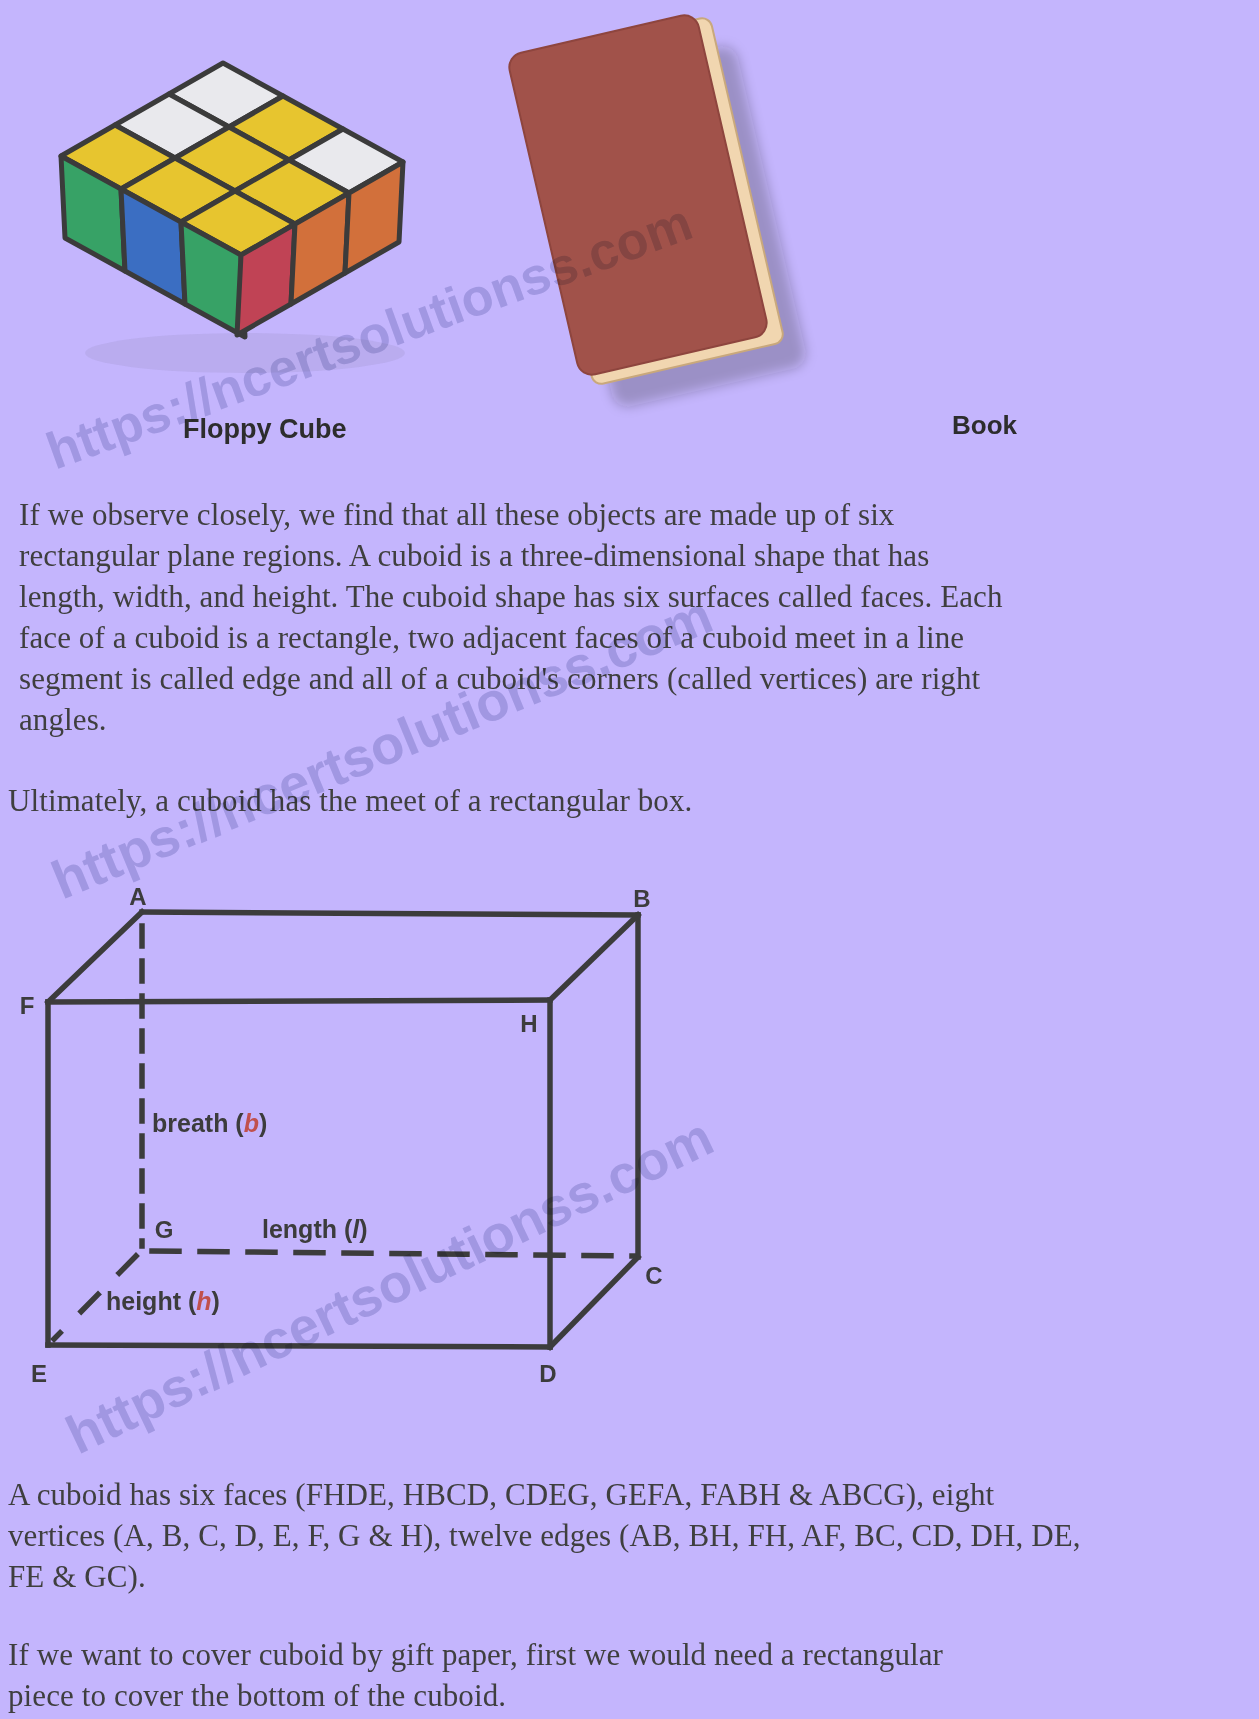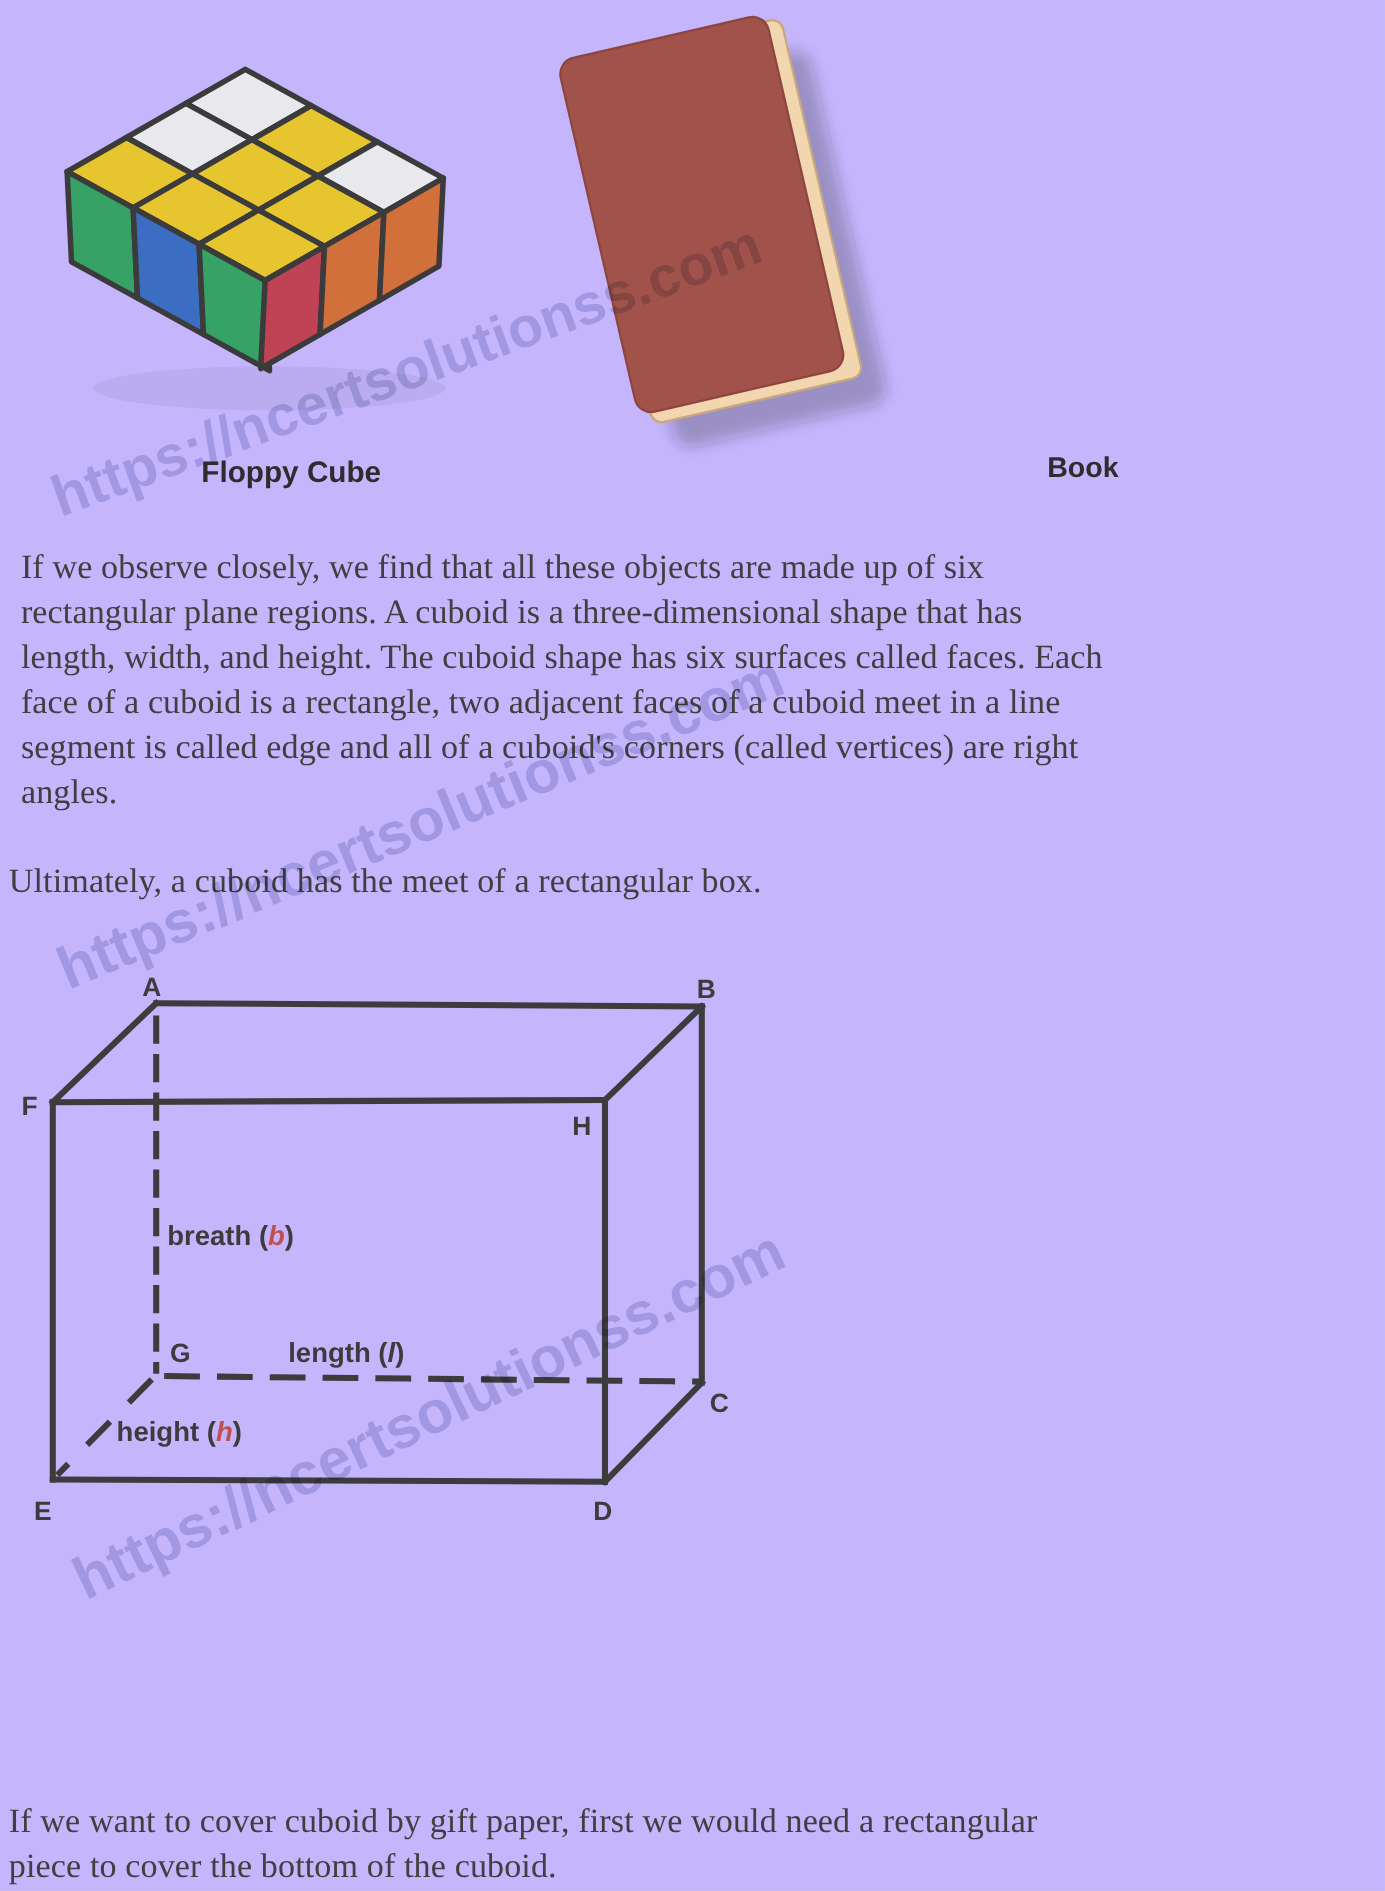--- a/index.html
+++ b/index.html
@@ -86,20 +86,23 @@
     <div class="caption" style="left:952px;top:410px;font-size:26px;">Book</div>
   </div>
 
   <div class="para" style="top:494px;margin-left:11px;">If we observe closely, we find that all these objects are made up of six
 rectangular plane regions. A cuboid is a three-dimensional shape that has
 length, width, and height. The cuboid shape has six surfaces called faces. Each
 face of a cuboid is a rectangle, two adjacent faces of a cuboid meet in a line
 segment is called edge and all of a cuboid's corners (called vertices) are right
 angles.</div>
   <div class="para" style="top:780px;">Ultimately, a cuboid has the meet of a rectangular box.</div>
+  <div class="para" style="top:1474px;">A cuboid has six faces (FHDE, HBCD, CDEG, GEFA, FABH &amp; ABCG), eight
+vertices (A, B, C, D, E, F, G &amp; H), twelve edges (AB, BH, FH, AF, BC, CD, DH, DE,
+FE &amp; GC).</div>
   <div class="para" style="top:1634px;">If we want to cover cuboid by gift paper, first we would need a rectangular
 piece to cover the bottom of the cuboid.</div>
 
   <svg class="diagram" viewBox="0 0 700 520" xmlns="http://www.w3.org/2000/svg">
     <g stroke-width="5.5" stroke-linecap="square" fill="none">
       <line x1="142" y1="32" x2="638" y2="35" stroke="#3c3c3c"></line>
       <line x1="48" y1="122" x2="550" y2="120" stroke="#3c3c3c"></line>
       <line x1="142" y1="32" x2="48" y2="122" stroke="#3c3c3c"></line>
       <line x1="638" y1="35" x2="550" y2="120" stroke="#3c3c3c"></line>
       <line x1="48" y1="122" x2="48" y2="465" stroke="#3c3c3c"></line>

